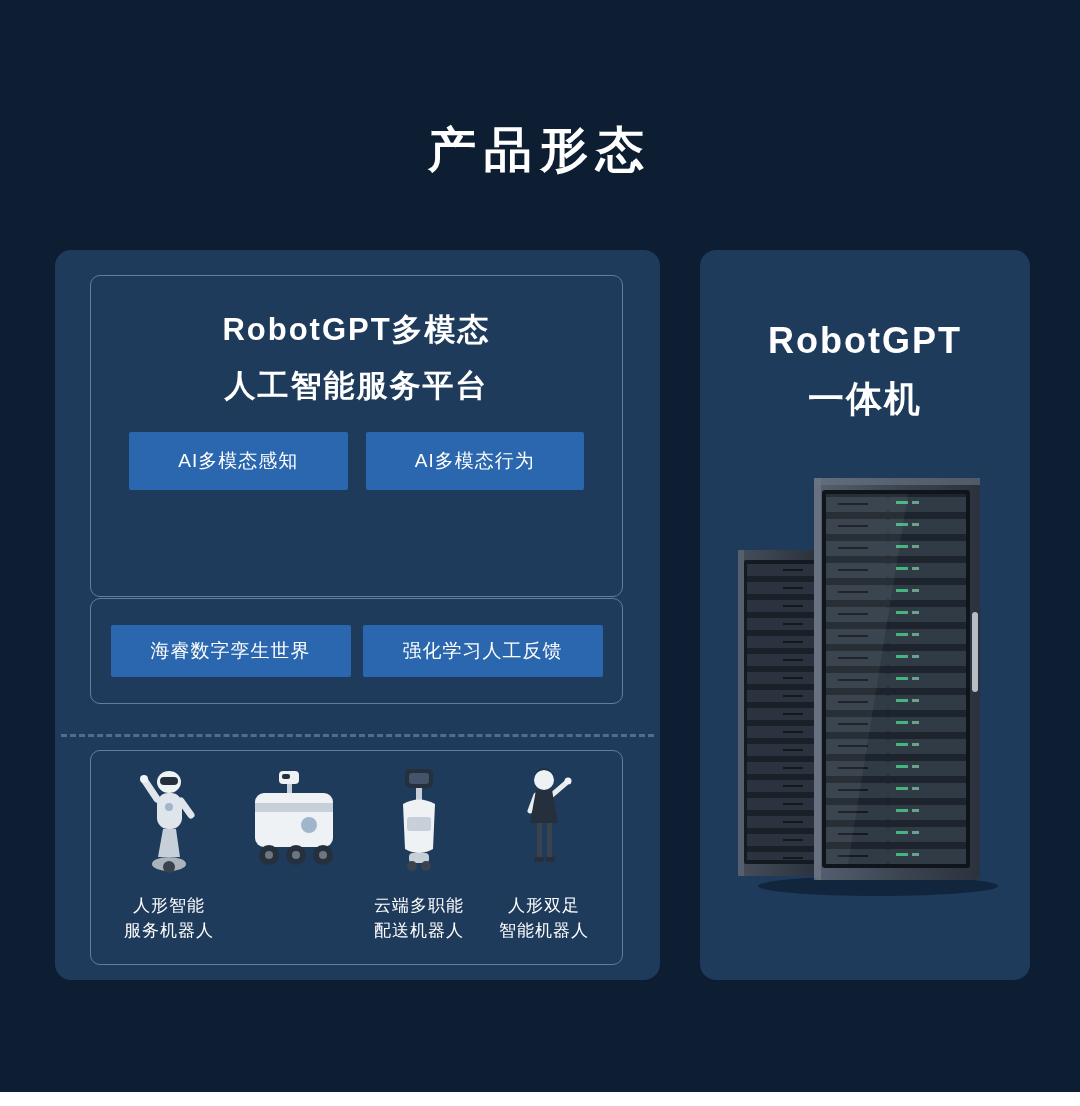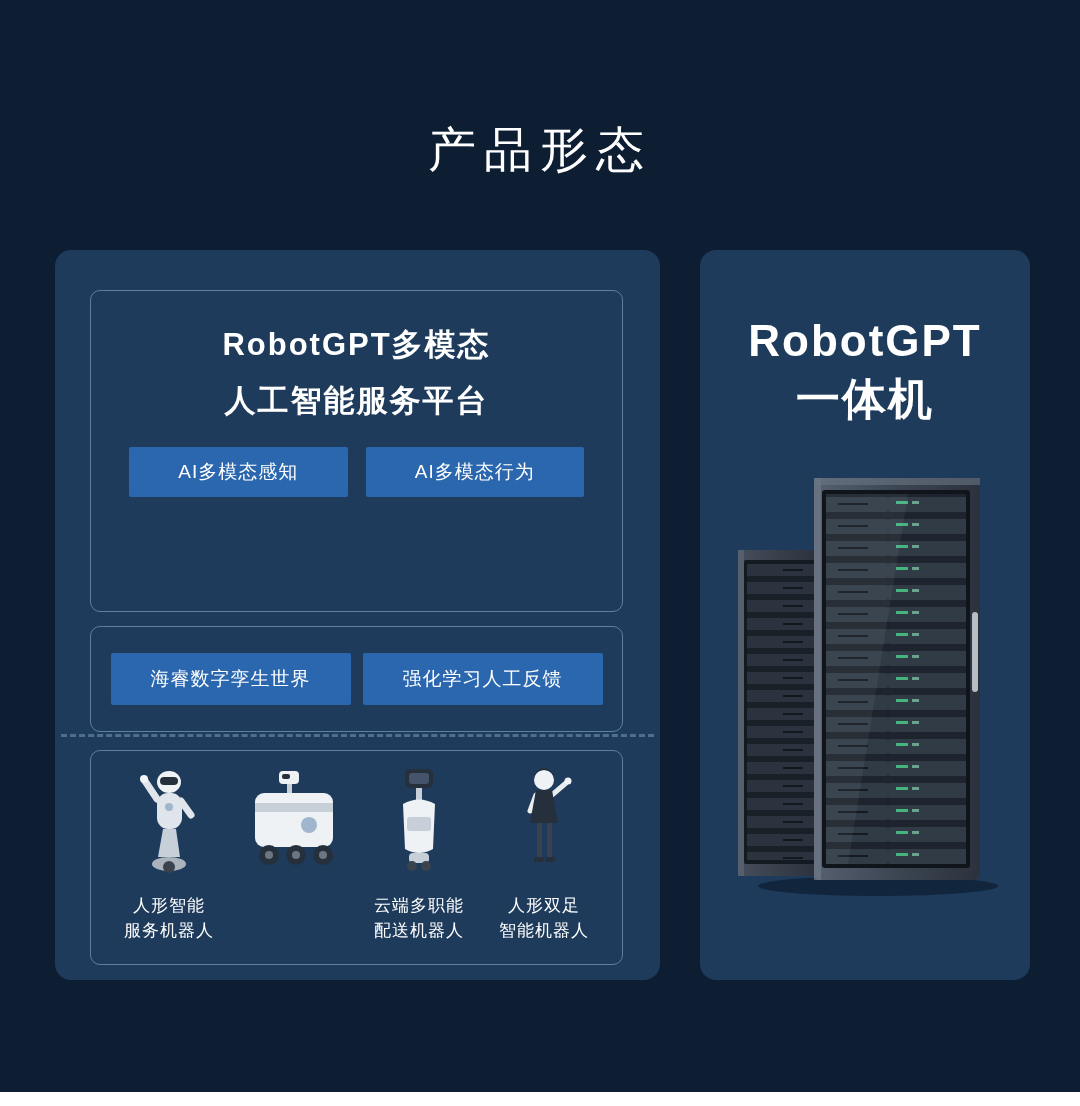--- a/index.html
+++ b/index.html
@@ -4,65 +4,65 @@
 <style>
   html,body{margin:0;padding:0;}
   body{
     width:1080px;height:1106px;position:relative;overflow:hidden;
     background:#0d1e33;
     font-family:"Liberation Sans","DejaVu Sans",sans-serif;
     color:#ffffff;
   }
   .page-title{
     position:absolute;top:118px;left:0;width:1080px;
-    text-align:center;font-size:48px;font-weight:normal;
+    text-align:center;font-size:48px;font-weight:bold;
     letter-spacing:8px;margin:0;color:#ffffff;
   }
   .panel{
     position:absolute;top:250px;height:730px;
     background:#1e3b5c;border-radius:16px;
   }
   .panel.left{left:55px;width:605px;}
   .panel.right{left:700px;width:330px;}
   .box{
     position:absolute;left:35px;width:533px;
     border:1px solid #5d7fa3;border-radius:10px;
     box-sizing:border-box;
   }
-  .box1{top:40px;height:322px;}
-  .box2{top:376px;height:106px;display:flex;align-items:center;justify-content:center;gap:12px;}
+  .box1{top:25px;height:322px;}
+  .box2{top:348px;height:106px;display:flex;align-items:center;justify-content:center;gap:12px;}
   .box3{top:500px;height:215px;}
   .platform-title{
     margin-top:26px;text-align:center;
     font-size:31px;line-height:56px;font-weight:bold;letter-spacing:2px;
   }
   .chip-grid{
     display:grid;grid-template-columns:1fr 1fr;
     gap:14px 18px;margin:18px 38px 0 38px;
   }
   .chip{
     background:#2a67ae;color:#ffffff;
-    height:50px;display:flex;align-items:center;justify-content:center;
+    height:58px;display:flex;align-items:center;justify-content:center;
     font-size:19px;border-radius:2px;letter-spacing:1px;
   }
   .chip.wide{width:240px;height:52px;}
   .dashed{
     position:absolute;left:6px;right:6px;top:484px;
     border-top:3px dashed #5d7fa3;opacity:.75;
   }
   .robot-row{
     display:flex;justify-content:space-between;
     padding:14px 18px 0 18px;
   }
   .robot-fig{width:120px;text-align:center;margin:0;}
   .robot-fig svg{display:block;margin:0 auto;}
   .robot-caption{font-size:17px;line-height:25px;margin-top:16px;letter-spacing:1px;}
   .appliance-title{
     margin-top:62px;text-align:center;
-    font-size:44px;line-height:58px;font-weight:bold;letter-spacing:2px;
+    font-size:36px;line-height:58px;font-weight:bold;letter-spacing:2px;
   }
   .rack-wrap{position:absolute;left:28px;top:222px;width:274px;height:430px;}
   .bottom-strip{
     position:absolute;left:0;bottom:0;width:1080px;height:14px;background:#ffffff;
   }
 </style>
 </head>
 <body>
 
 <h1 class="page-title">产品形态</h1>

